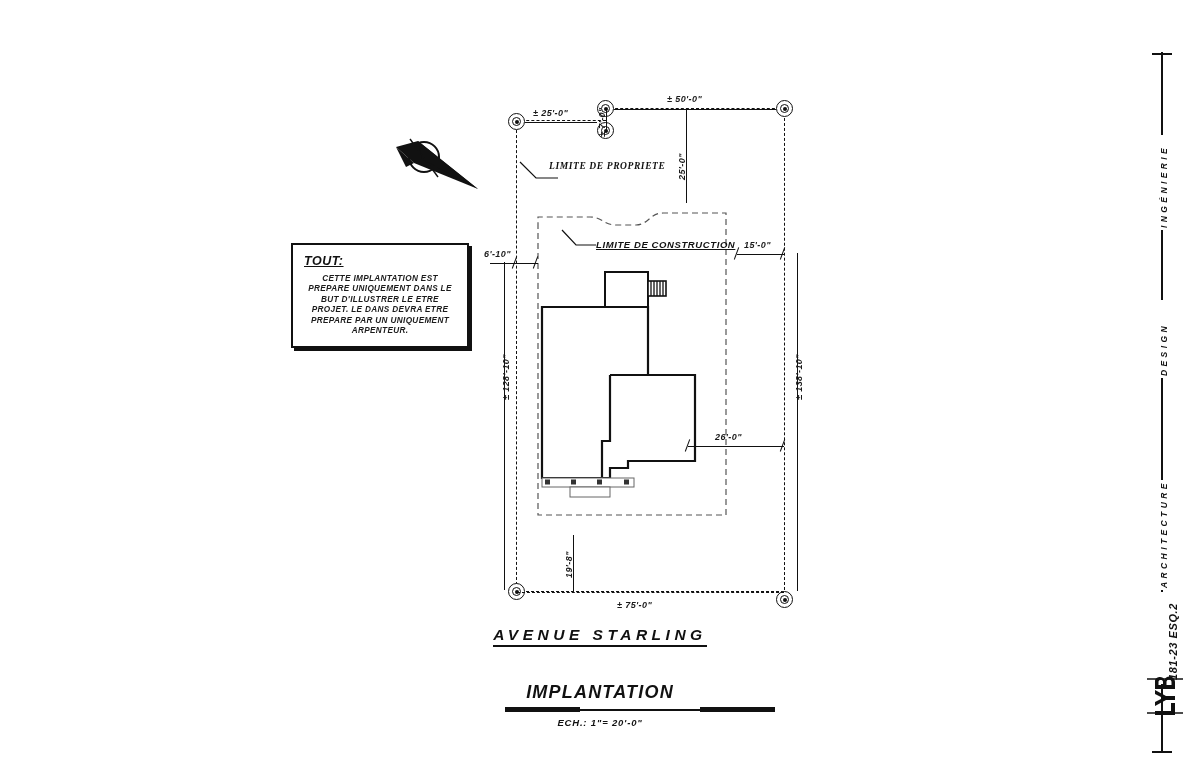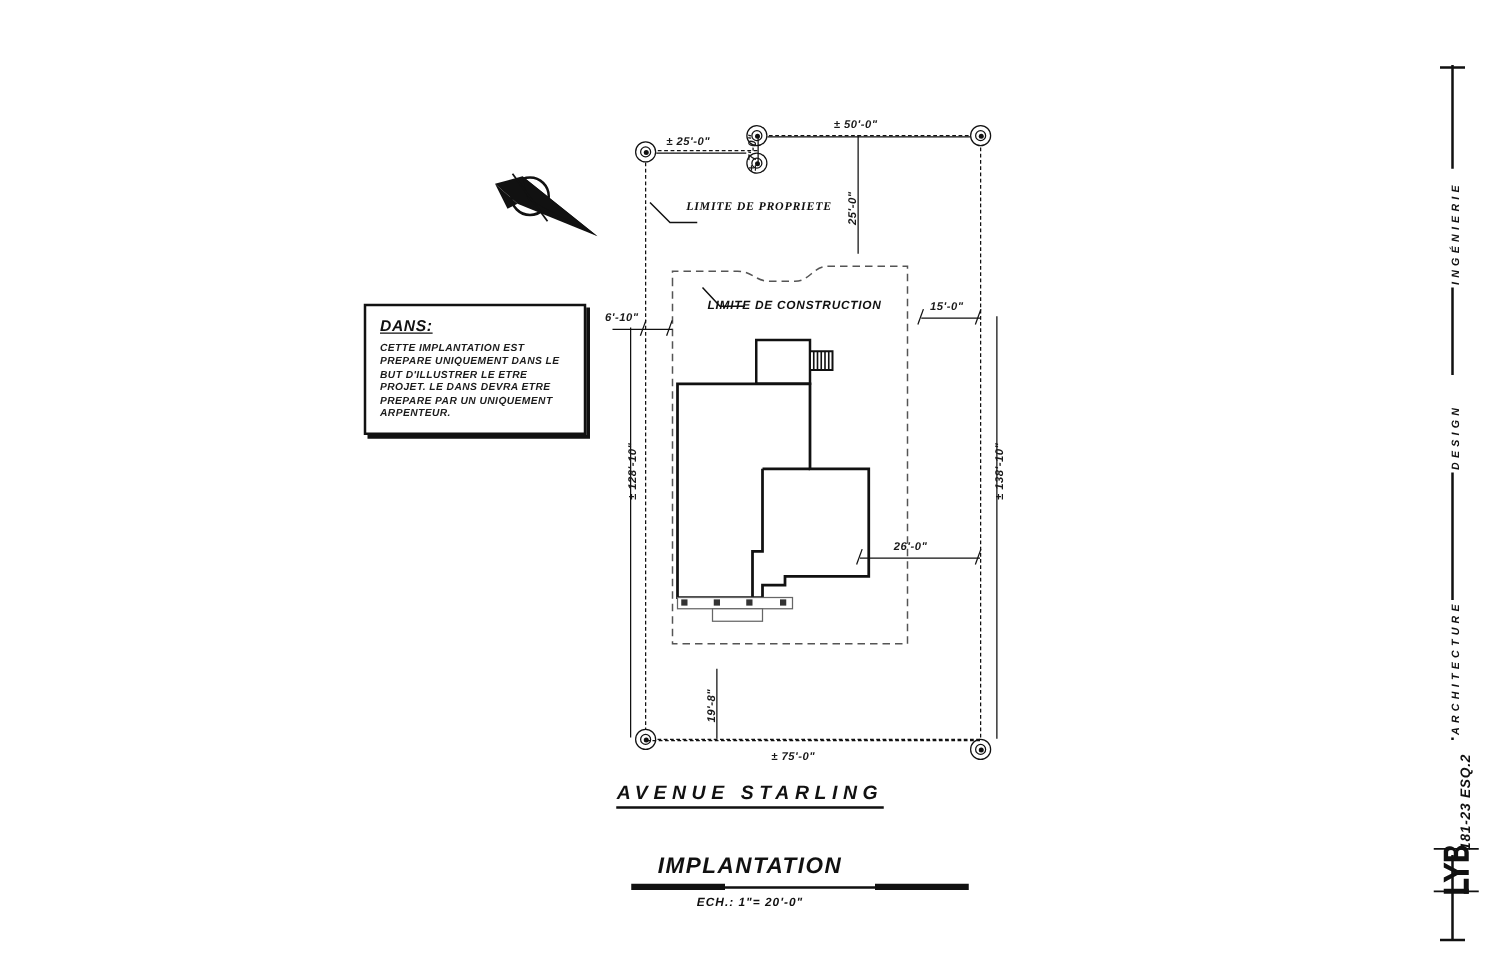--- a/index.html
+++ b/index.html
@@ -19,21 +19,21 @@
   .rot90{transform-origin:0 0;transform:rotate(-90deg);}
 
   
   .notebox{left:291px;top:243px;width:178px;height:105px;background:#fff;
            border:2px solid #111;box-sizing:border-box;
            box-shadow:3px 3px 0 0 #111;}
   .note-inner{padding:9px 11px 0 11px;}
   .note-title{font-size:12.5px;font-weight:bold;letter-spacing:.5px;
               text-decoration:underline;font-style:italic;}
   .note-body{margin-top:6px;font-size:8.2px;line-height:10.4px;letter-spacing:.35px;
-             font-weight:600;font-style:italic;color:#1b1b1b;}
+             font-weight:600;font-style:italic;color:#1b1b1b;text-align:center;}
   .note-body div{white-space:nowrap;}
 
   
   .street{left:0;top:626px;width:1200px;text-align:center;}
   .street span{font-size:15.5px;letter-spacing:4.5px;font-weight:bold;font-style:italic;
                border-bottom:2px solid #111;padding-bottom:2px;}
   .plantitle{left:0;top:682px;width:1200px;text-align:center;}
   .plantitle span{font-size:18px;letter-spacing:1.2px;font-weight:bold;font-style:italic;}
   .scalebar{left:505px;top:707px;width:270px;height:5px;}
   .scalebar .seg{position:absolute;height:5px;background:#111;}
@@ -78,21 +78,21 @@
       <circle cx="32" cy="24" r="15" fill="none" stroke="#111" stroke-width="2"></circle>
       <path d="M4,14 L26,8 L86,56 L22,30 Z" fill="#111"></path>
       <path d="M4,14 L22,30 L14,34 Z" fill="#111"></path>
       <path d="M26,8 L86,56 L30,26 Z" fill="#111"></path>
       <line x1="18" y1="6" x2="46" y2="44" stroke="#111" stroke-width="1.4"></line>
     </svg>
   </div>
 
   <div class="abs notebox">
     <div class="note-inner">
-      <div class="note-title">DANS:</div>
+      <div class="note-title">TOUT:</div>
       <div class="note-body">
         <div>CETTE IMPLANTATION EST</div>
         <div>PREPARE UNIQUEMENT DANS LE</div>
         <div>BUT D'ILLUSTRER LE ETRE</div>
         <div>PROJET. LE DANS DEVRA ETRE</div>
         <div>PREPARE PAR UN UNIQUEMENT</div>
         <div>ARPENTEUR.</div>
       </div>
     </div>
   </div>
@@ -212,21 +212,21 @@
       <path d="M2,2 L18,18 L40,18" fill="none" stroke="#111" stroke-width="1.2"></path>
     </svg>
   </div>
   <div class="abs lbl" style="left:549px;top:161px;font-family:Liberation Serif, serif;">LIMITE DE PROPRIETE</div>
 
   <div class="abs" style="left:560px;top:228px;width:36px;height:22px;">
     <svg width="36" height="22" viewBox="0 0 36 22">
       <path d="M2,2 L16,17 L36,17" fill="none" stroke="#111" stroke-width="1.2"></path>
     </svg>
   </div>
-  <div class="abs lbl" style="left:566px;top:239px;">LIMITE DE CONSTRUCTION</div>
+  <div class="abs lbl" style="left:596px;top:239px;text-decoration:underline;">LIMITE DE CONSTRUCTION</div>
 
   <div class="abs street">
     <span>AVENUE STARLING</span>
   </div>
 
   <div class="abs plantitle">
     <span>IMPLANTATION</span>
   </div>
   <div class="abs scalebar">
     <div class="seg" style="left:0;width:75px;"></div>

